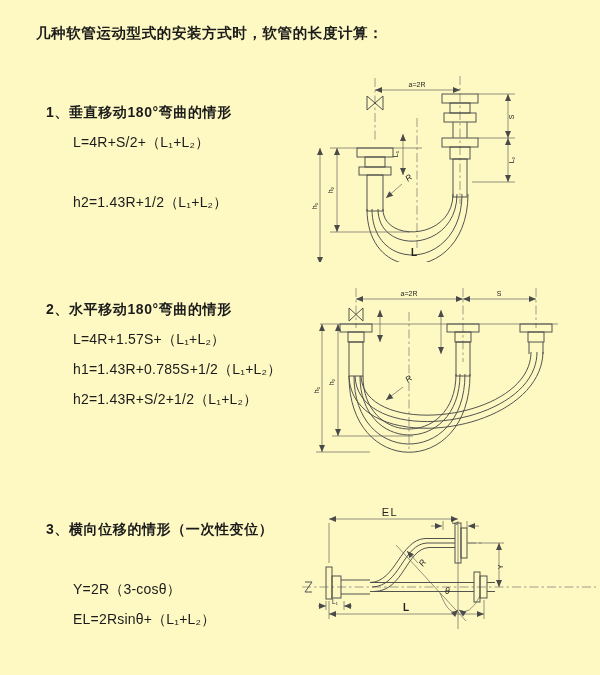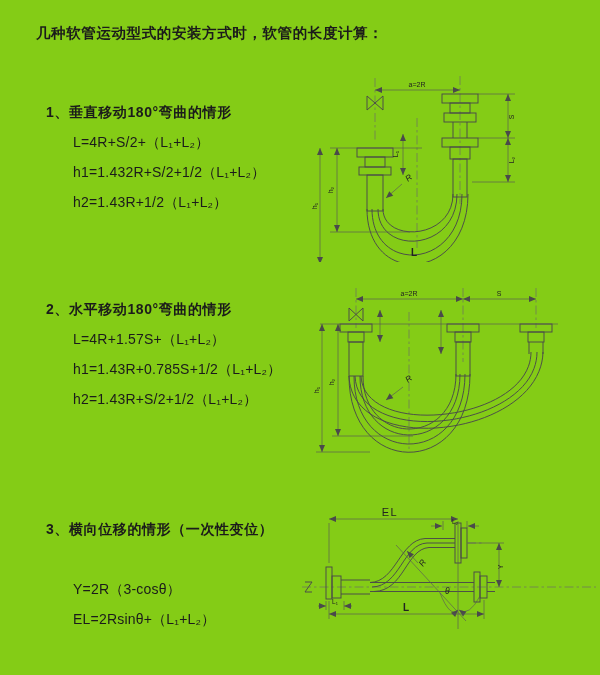--- a/index.html
+++ b/index.html
@@ -1,18 +1,18 @@
 <!DOCTYPE html>
 <html><head>
 <meta charset="utf-8">
 <style>
   * { margin:0; padding:0; box-sizing:border-box; }
   html,body { width:600px; height:675px; }
   body { background:#ffffff; font-family:"Liberation Sans","DejaVu Sans",sans-serif; }
-  .page { position:relative; width:600px; height:675px; background:#84cc16; overflow:hidden; color:#1b1b1b; }
+  .page { position:relative; width:600px; height:675px; background:#fef9c3; overflow:hidden; color:#1b1b1b; }
   .title   { position:absolute; left:36px; top:24px;  font-size:14.5px; font-weight:600; letter-spacing:0.6px; }
   .heading { position:absolute; left:46px; font-size:14px; font-weight:600; letter-spacing:0.6px; }
   .formula { position:absolute; left:73px; font-size:14px; font-weight:400; letter-spacing:0.2px; }
   .diag { position:absolute; }
   .dr line, .dr path, .dr rect { stroke:#4a4a4a; stroke-width:0.95; fill:none; }
   .dr g.cl line, .dr line.cl, .dr path.cl { stroke-dasharray:9 3 2.5 3; stroke-width:0.65; stroke:#6b6b6b; }
   .dr g.dim line, .dr g.dim path { stroke-width:0.65; stroke:#585858; }
   .lbl text { font-size:7px; fill:#222222; font-family:"Liberation Sans","DejaVu Sans",sans-serif; }
   .lbl text.big { font-size:8.5px; font-style:italic; }
   .lbl text.bigL { font-size:10px; font-weight:600; }
@@ -32,21 +32,20 @@
       <pattern id="hx" width="5" height="5" patternUnits="userSpaceOnUse">
         <path d="M0,5 L5,0 M0,0 L5,5" stroke="#7a7a7a" stroke-width="0.6"></path>
       </pattern>
     </defs>
   </svg>
 
   <div class="title">几种软管运动型式的安装方式时，软管的长度计算：</div>
 
   <div class="heading" style="top:104px">1、垂直移动180°弯曲的情形</div>
   <div class="formula" style="top:134px">L=4R+S/2+（L₁+L₂）</div>
-  <div class="formula" style="top:164px">h1=1.432R+S/2+1/2（L₁+L₂）</div>
   <div class="formula" style="top:194px">h2=1.43R+1/2（L₁+L₂）</div>
 
   <div class="heading" style="top:301px">2、水平移动180°弯曲的情形</div>
   <div class="formula" style="top:331px">L=4R+1.57S+（L₁+L₂）</div>
   <div class="formula" style="top:361px">h1=1.43R+0.785S+1/2（L₁+L₂）</div>
   <div class="formula" style="top:391px">h2=1.43R+S/2+1/2（L₁+L₂）</div>
 
   <div class="heading" style="top:521px">3、横向位移的情形（一次性变位）</div>
   <div class="formula" style="top:581px">Y=2R（3-cosθ）</div>
   <div class="formula" style="top:611px">EL=2Rsinθ+（L₁+L₂）</div>

